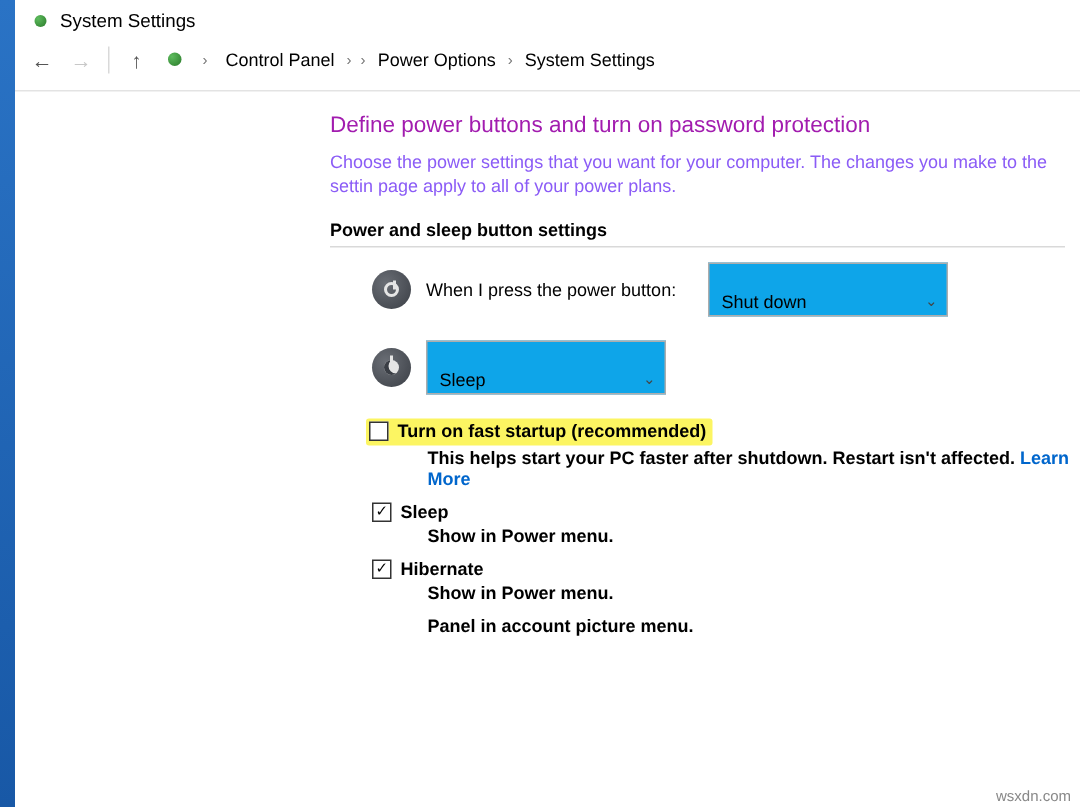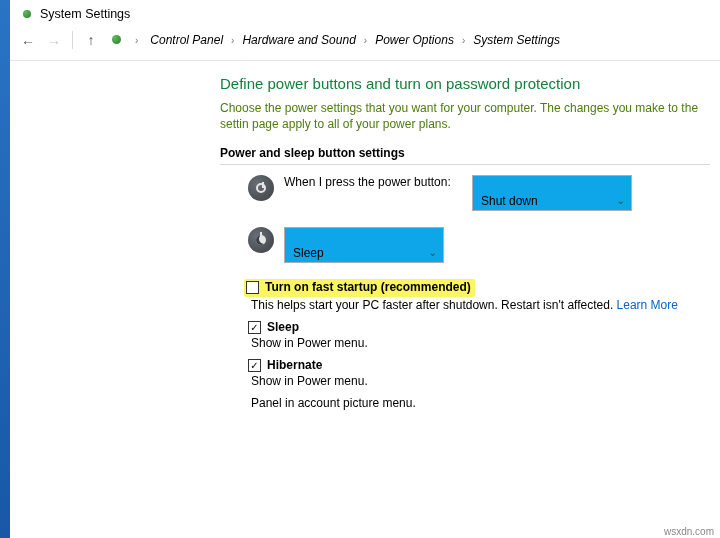--- a/index.html
+++ b/index.html
@@ -63,49 +63,50 @@
       position: absolute; width: 9px; height: 9px; border-radius: 50%;
       background: radial-gradient(circle at 30% 30%, #5dbb5d, #2a7a2a);
       left: 5px; top: 4px;
     }
     .crumbs {
       display: flex;
       align-items: center;
       gap: 2px;
       font-size: 12px;
     }
-    .crumb { padding: 2px 4px; cursor: pointer; font-style: italic; }
+    .crumb { padding: 2px 4px; cursor: pointer; }
     .crumb-chevron { color: #777; font-size: 10px; padding: 0 2px; }
     .content {
       margin-left: 10px;
       padding: 14px 0 0 210px;
     }
     h1 {
       font-size: 15px;
       font-weight: 400;
-      color: #15803d;
+      color: #a21caf;
       margin: 0 0 8px 0;
     }
     .desc {
       font-size: 12px;
-      color: #4d7c0f;
+      color: #8b5cf6;
       line-height: 1.35;
       margin-bottom: 14px;
       max-width: 500px;
     }
     .section-head {
       font-size: 12px;
       font-weight: 700;
       padding-bottom: 4px;
       border-bottom: 1px solid #d9d9d9;
       margin-bottom: 10px;
       margin-right: 10px;
     }
     .button-row {
       display: flex;
+      align-items: center;
       gap: 10px;
       margin: 0 0 16px 28px;
     }
     .round-icon {
       width: 26px; height: 26px; border-radius: 50%;
       background: radial-gradient(circle at 35% 35%, #6a6e75, #3a3e45);
       display: flex; align-items: center; justify-content: center;
       flex-shrink: 0;
     }
     .round-icon .glyph {
@@ -144,21 +145,21 @@
       border: 1px solid #333;
       background: #fff;
       display: flex; align-items: center; justify-content: center;
       font-size: 10px; line-height: 1;
       cursor: pointer;
       flex-shrink: 0;
       margin-top: 1px;
     }
     .checkbox.checked::before { content: '✓'; color: #000; }
     .check-label { font-weight: 600; font-size: 12px; }
-    .check-sub { font-size: 12px; margin: 1px 0 8px 3px; }
+    .check-sub { font-size: 12px; margin: 1px 0 8px 37px; font-weight: bold; }
     .highlight {
       background: #fcf562;
       display: inline-block;
       padding: 1px 4px 1px 2px;
       border-radius: 2px;
       margin-left: -4px;
     }
     .learn-link { color: #0066cc; cursor: pointer; }
     .footer {
       position: absolute; right: 6px; bottom: 1px;
@@ -182,21 +183,20 @@
   <div class="nav-btn disabled">→</div>
   <div class="sep-v"></div>
   <div class="nav-btn">↑</div>
   <span class="crumb-icon">
       <span class="pwr"></span>
     </span>
   <span class="crumb-chevron">›</span>
   <div class="crumbs">
     <span class="crumb">Control Panel</span>
     <span class="crumb-chevron">›</span>
-    <span class="crumb">Hardware and Sound</span>
     <span class="crumb-chevron">›</span>
     <span class="crumb">Power Options</span>
     <span class="crumb-chevron">›</span>
     <span class="crumb">System Settings</span>
   </div>
 </div>
 
 <div class="content">
   <h1>Define power buttons and turn on password protection</h1>
   <div class="desc">Choose the power settings that you want for your computer. The changes you make to the settin

